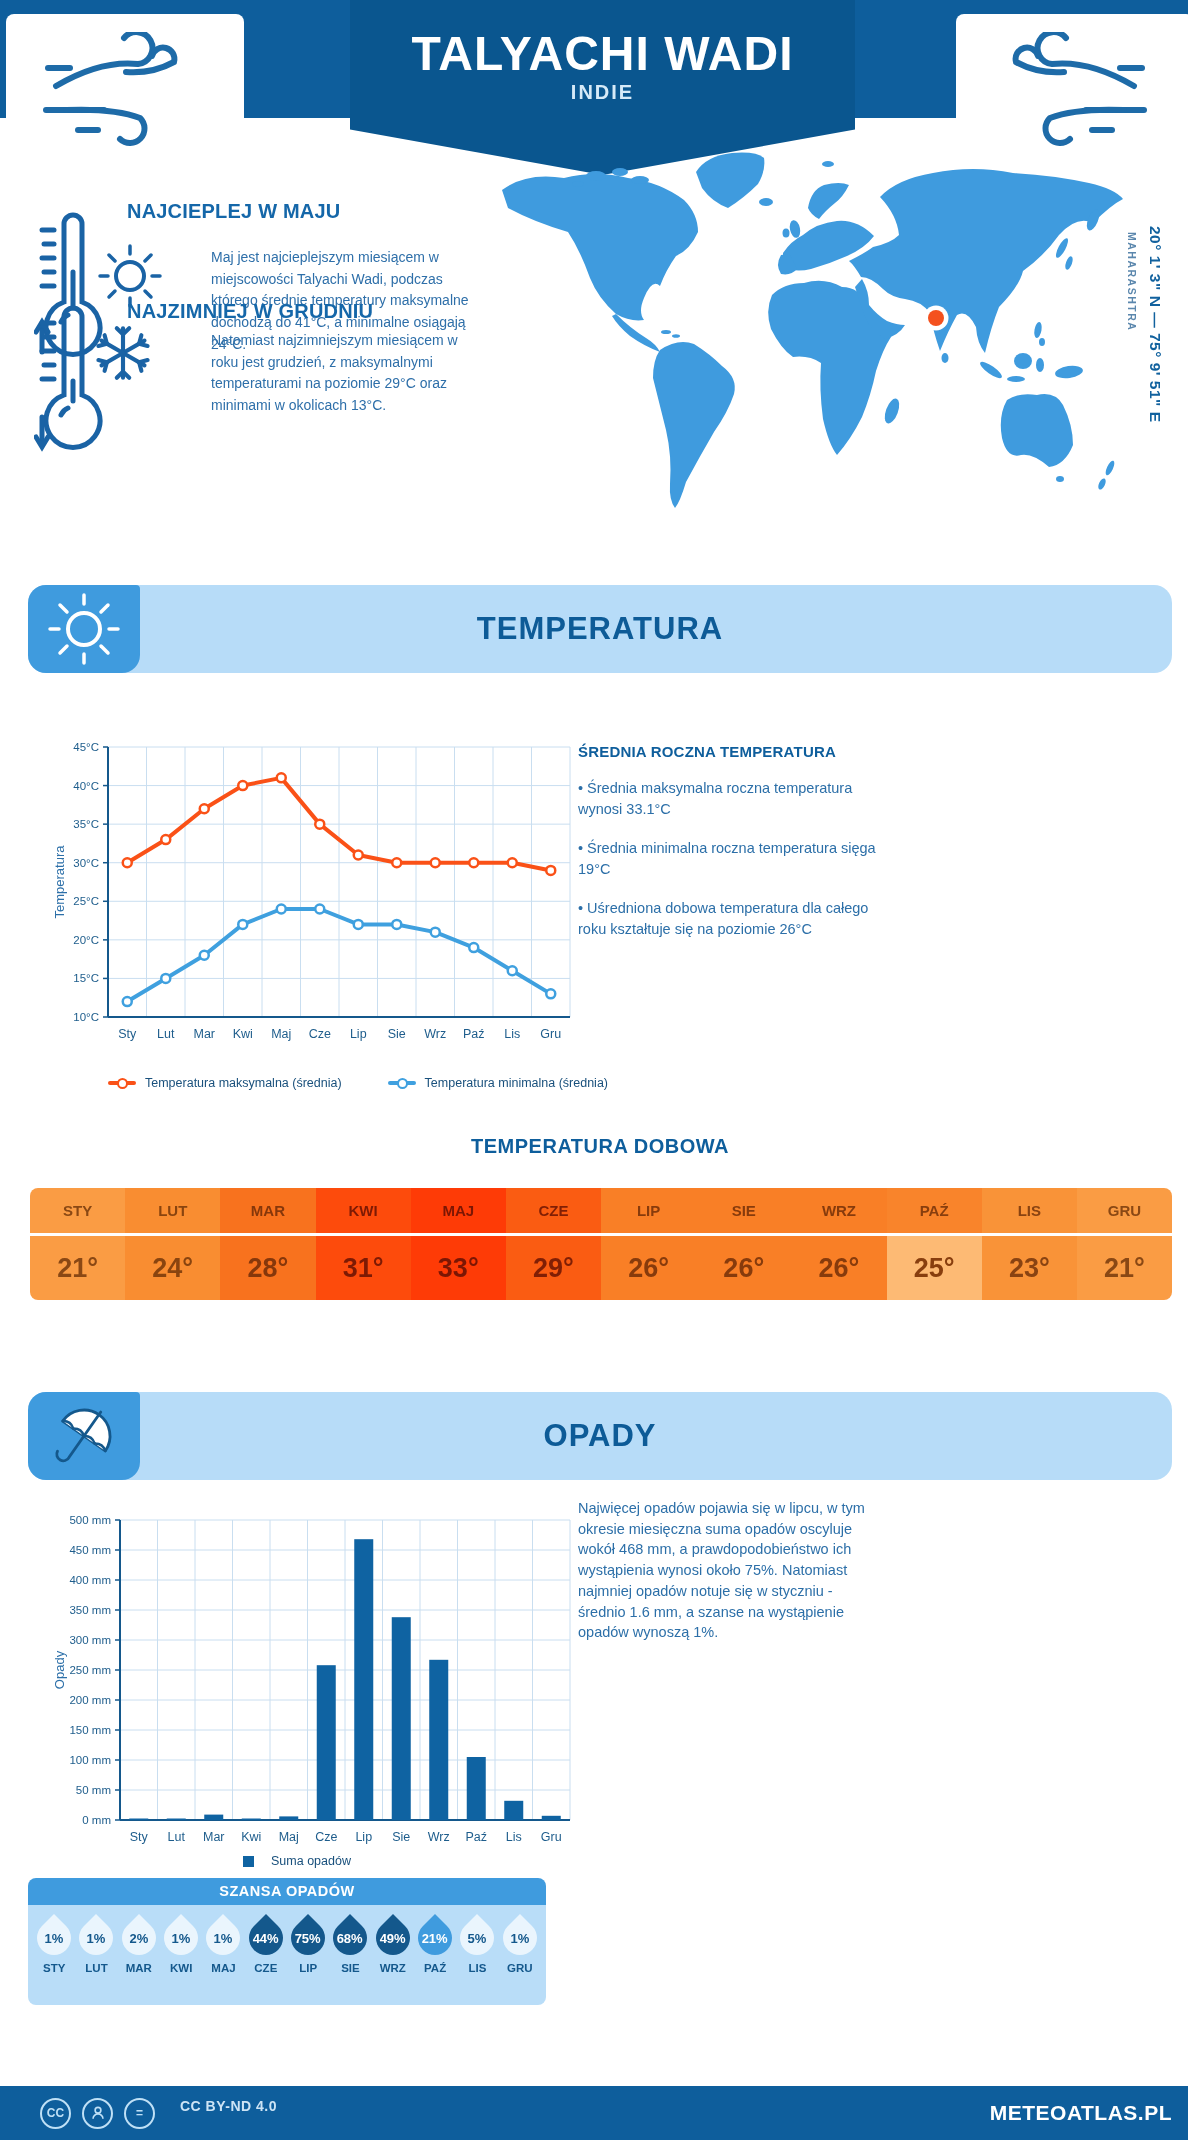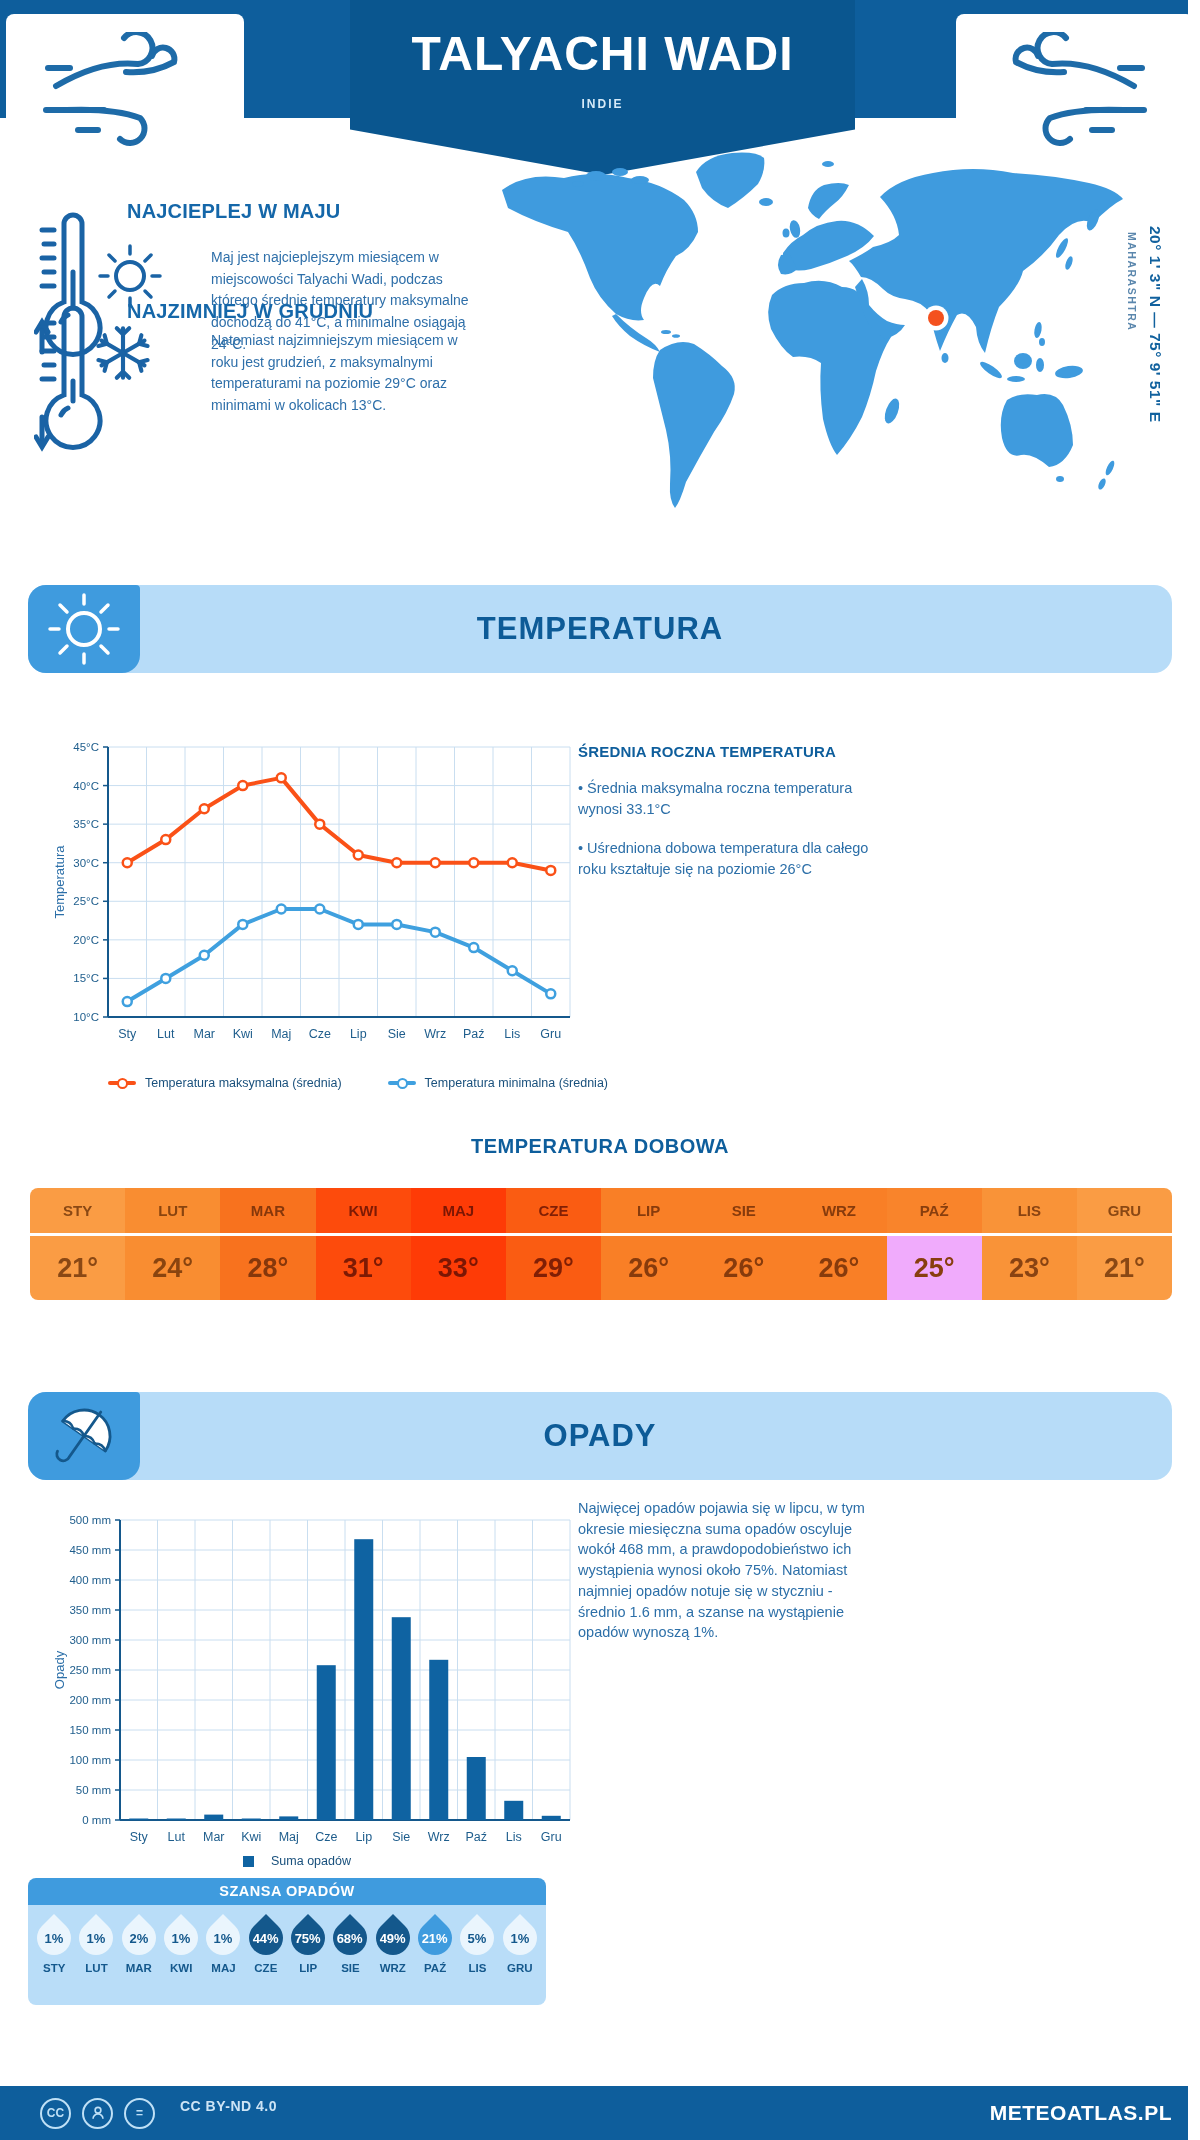--- a/index.html
+++ b/index.html
@@ -8,21 +8,21 @@
   .abs{position:absolute;}
 
   
   .band{left:0;top:0;width:1200px;height:118px;background:#0E5E9C;}
   .notch{top:14px;width:238px;height:146px;background:#fff;border-radius:8px;}
   .notch-left{left:6px;}
   .notch-right{left:956px;}
   .ribbon{left:350px;top:0;width:505px;height:175px;background:#0A568F;
           clip-path:polygon(0 0,100% 0,100% 74%,50% 100%,0 74%);text-align:center;}
   .title{margin-top:26px;font-size:48px;font-weight:800;color:#fff;letter-spacing:1px;}
-  .subtitle{margin-top:16px;font-size:12px;font-weight:700;color:#D6EAF8;letter-spacing:2px;}
+  .subtitle{margin-top:0;font-size:20px;font-weight:700;color:#D6EAF8;letter-spacing:2px;}
   .windsvg{width:160px;height:120px;margin:18px 0 0 34px;}
   .flip{transform:scaleX(-1);}
 
   
   .intro-heading{font-size:20px;font-weight:800;color:#1567A9;letter-spacing:0.2px;}
   .intro-text{font-size:14px;line-height:1.55;color:#2E6FA9;width:272px;}
 
   
   .coords{writing-mode:vertical-rl;font-size:15.5px;font-weight:700;color:#11619E;letter-spacing:0.5px;}
   .region{writing-mode:vertical-rl;font-size:10.5px;font-weight:700;color:#5B87AD;letter-spacing:1.5px;}
@@ -363,20 +363,21 @@
           <i style="border-color: rgb(63, 160, 223);"></i>
         </span>
         <span class="legend-label">Temperatura minimalna (średnia)</span>
       </div>
     </div>
 
   <div class="abs" style="left:578px;top:743px;width:298px">
     <div class="sidebar-title">ŚREDNIA ROCZNA TEMPERATURA</div>
     <div id="sidebar-bullets">
         <div class="bullet">Średnia maksymalna roczna temperatura wynosi 33.1°C</div>
+        <div class="bullet">Średnia minimalna roczna temperatura sięga 19°C</div>
         <div class="bullet">Uśredniona dobowa temperatura dla całego roku kształtuje się na poziomie 26°C</div>
       </div>
   </div>
 
   <div class="abs center-heading" style="top:1135px">TEMPERATURA DOBOWA</div>
 
   <div class="abs ttable">
     <div class="trow trow-months" id="table-months">
         <div class="tcell" style="background: rgb(250, 156, 68); color: rgb(138, 72, 20);">STY</div>
         <div class="tcell" style="background: rgb(249, 141, 49); color: rgb(137, 68, 15);">LUT</div>
@@ -394,21 +395,21 @@
     <div class="trow trow-values" id="table-values">
         <div class="tcell" style="background: rgb(250, 156, 68); color: rgb(138, 72, 20);">21°</div>
         <div class="tcell" style="background: rgb(249, 141, 49); color: rgb(137, 68, 15);">24°</div>
         <div class="tcell" style="background: rgb(248, 114, 30); color: rgb(134, 55, 11);">28°</div>
         <div class="tcell" style="background: rgb(253, 75, 12); color: rgb(125, 26, 4);">31°</div>
         <div class="tcell" style="background: rgb(254, 59, 6); color: rgb(123, 22, 4);">33°</div>
         <div class="tcell" style="background: rgb(250, 92, 18); color: rgb(128, 31, 5);">29°</div>
         <div class="tcell" style="background: rgb(249, 127, 38); color: rgb(135, 59, 12);">26°</div>
         <div class="tcell" style="background: rgb(249, 127, 38); color: rgb(135, 59, 12);">26°</div>
         <div class="tcell" style="background: rgb(249, 127, 38); color: rgb(135, 59, 12);">26°</div>
-        <div class="tcell" style="background: #f0abfc; color: rgb(136, 62, 14);">25°</div>
+        <div class="tcell" style="background: #fdba74; color: rgb(136, 62, 14);">25°</div>
         <div class="tcell" style="background: rgb(249, 147, 56); color: rgb(137, 67, 18);">23°</div>
         <div class="tcell" style="background: rgb(250, 156, 68); color: rgb(138, 72, 20);">21°</div>
       </div>
   </div>
 
   <div class="abs banner" style="left:28px;top:1392px">
     <div class="banner-iconbox">
       <svg width="78" height="78" viewBox="0 0 96 96">
         <g transform="rotate(35 48 48)">
           <path d="M16 48 A32 32 0 0 1 80 48 Z" fill="#fff" stroke="#14588C" stroke-width="3.5" stroke-linejoin="round"></path>

